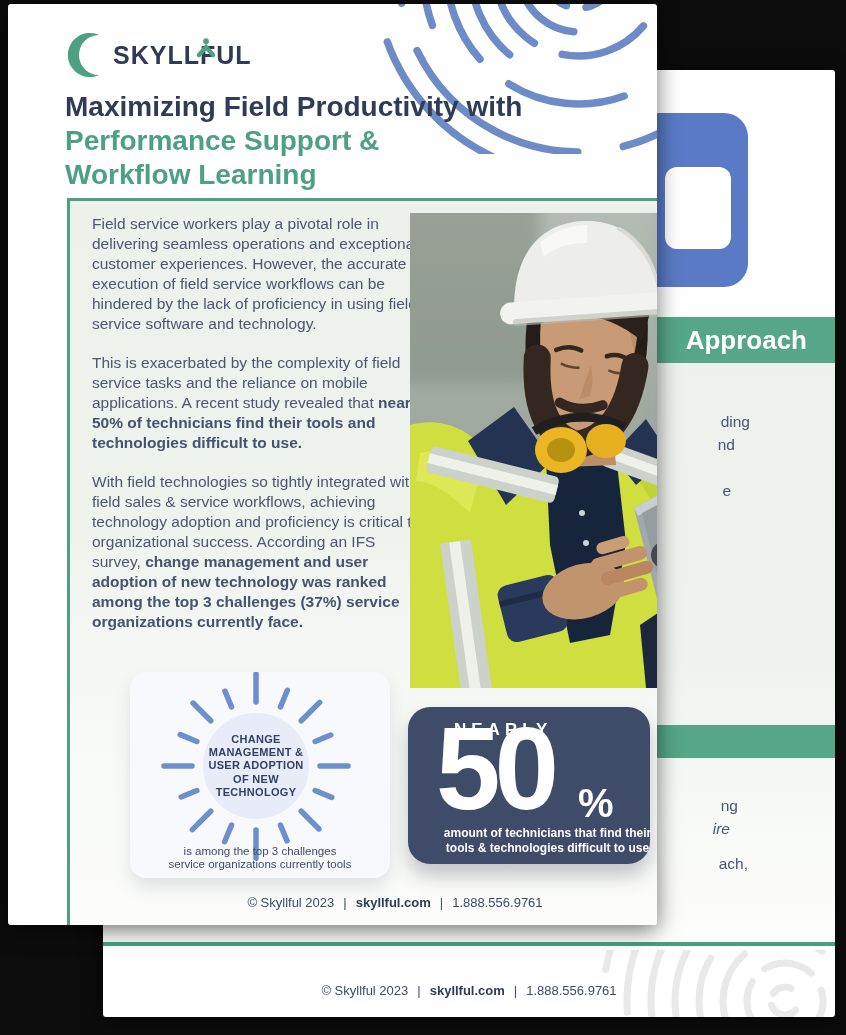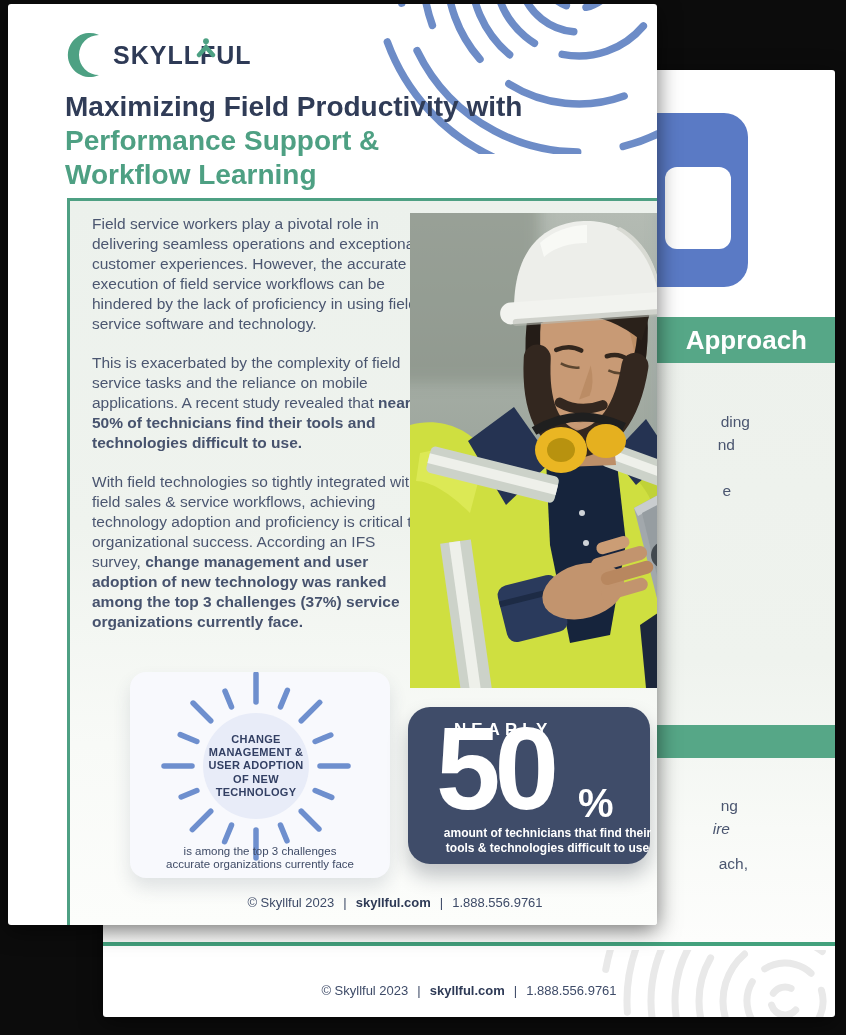--- a/index.html
+++ b/index.html
@@ -267,21 +267,21 @@
     </svg>
     <div class="badge-text">
       <div>CHANGE</div>
       <div>MANAGEMENT &amp;</div>
       <div>USER ADOPTION</div>
       <div>OF NEW</div>
       <div>TECHNOLOGY</div>
     </div>
     <div class="badge-caption">
       <div>is among the top 3 challenges</div>
-      <div>accurate organizations currently face</div>
+      <div>service organizations currently tools</div>
     </div>
   </div>
 
   <div class="stat-card">
     <div class="stat-qualifier">NEARLY</div>
     <div class="stat-value">50</div>
     <div class="stat-unit">%</div>
     <div class="stat-caption">
       <div>amount of technicians that find their</div>
       <div>tools &amp; technologies difficult to use</div>

